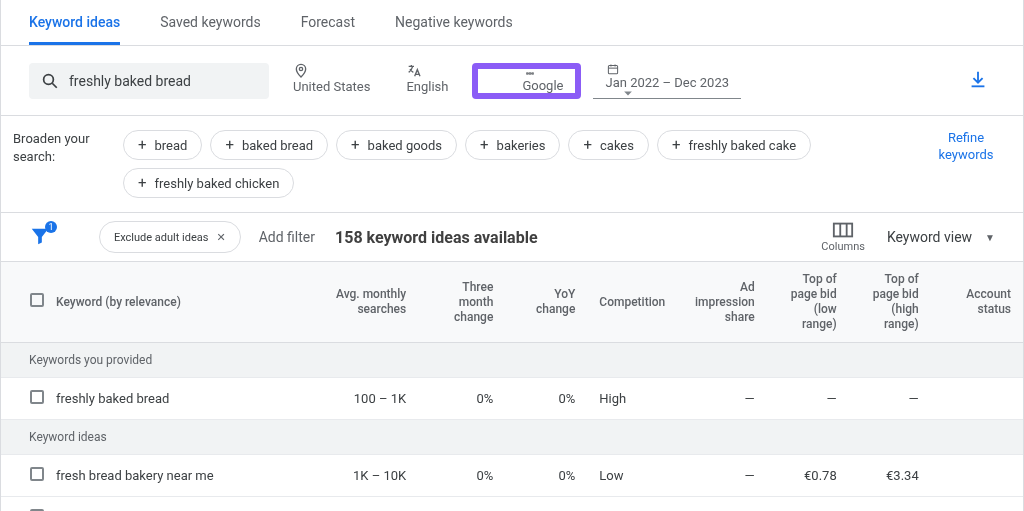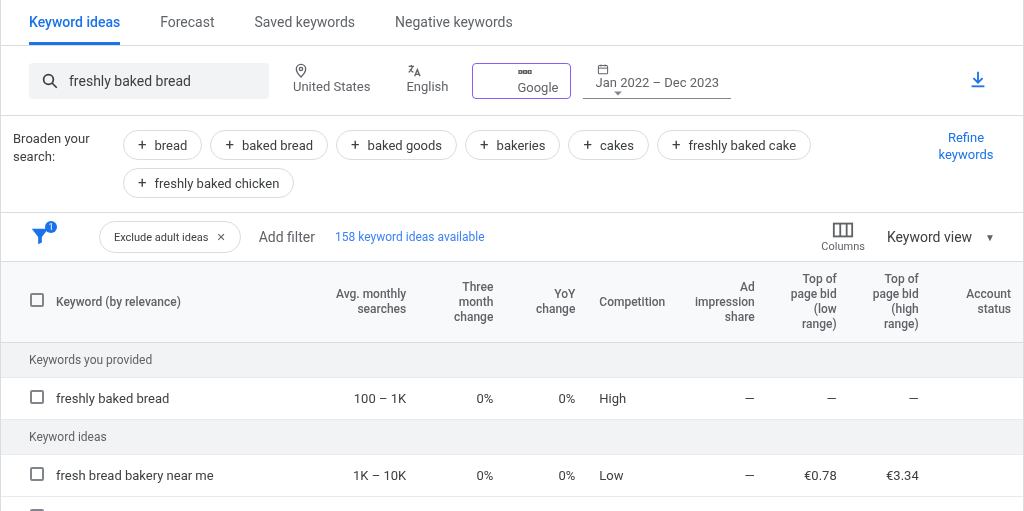--- a/index.html
+++ b/index.html
@@ -62,21 +62,21 @@
     align-items: flex-start;
     height: 36px;
     padding: 0 12px;
     margin-left: 12px;
     color: #5f6368;
     font-size: 13px;
     flex-direction: column;
   }
   .param svg { margin-right: 8px; }
   .param.boxed {
-    border: 1px solid #8b5cf6;
+    border: 6px solid #8b5cf6;
     border-radius: 4px;
     padding-left: 44px;
   }
   .param.dated {
     border-bottom: 1px solid #80868b;
   }
   .spacer { flex: 1; }
   .download-btn {
     color: #1a73e8;
     cursor: pointer;
@@ -167,22 +167,23 @@
     margin-left: 8px;
     color: #5f6368;
   }
   .addfilter {
     font-size: 14px;
     color: #5f6368;
     margin-right: 20px;
     cursor: pointer;
   }
   .ideacount {
-    font-size: 12px;
-    color: #3b82f6;
+    font-size: 16px;
+    color: #404040;
+    font-weight: bold;
   }
   .columns-btn {
     text-align: center;
     color: #5f6368;
     cursor: pointer;
     margin-right: 22px;
     font-size: 11px;
   }
   .columns-btn svg { display: block; margin: 0 auto 2px; }
   .viewselect {
@@ -241,22 +242,22 @@
     cursor: pointer;
   }
 </style>
 </head>
 <body>
 
 <div class="container">
 
   <div class="tabs">
     <div class="tab active">Keyword ideas</div>
+    <div class="tab">Saved keywords</div>
     <div class="tab">Forecast</div>
-    <div class="tab">Saved keywords</div>
     <div class="tab">Negative keywords</div>
   </div>
 
   <div class="querybar">
     <div class="searchbox">
       <svg width="18" height="18" viewBox="0 0 24 24" fill="none" stroke="#3c4043" stroke-width="2.3">
           <circle cx="10" cy="10" r="6.5"></circle>
           <line x1="15" y1="15" x2="21" y2="21"></line>
         </svg>
       <span class="q">freshly baked bread</span>

